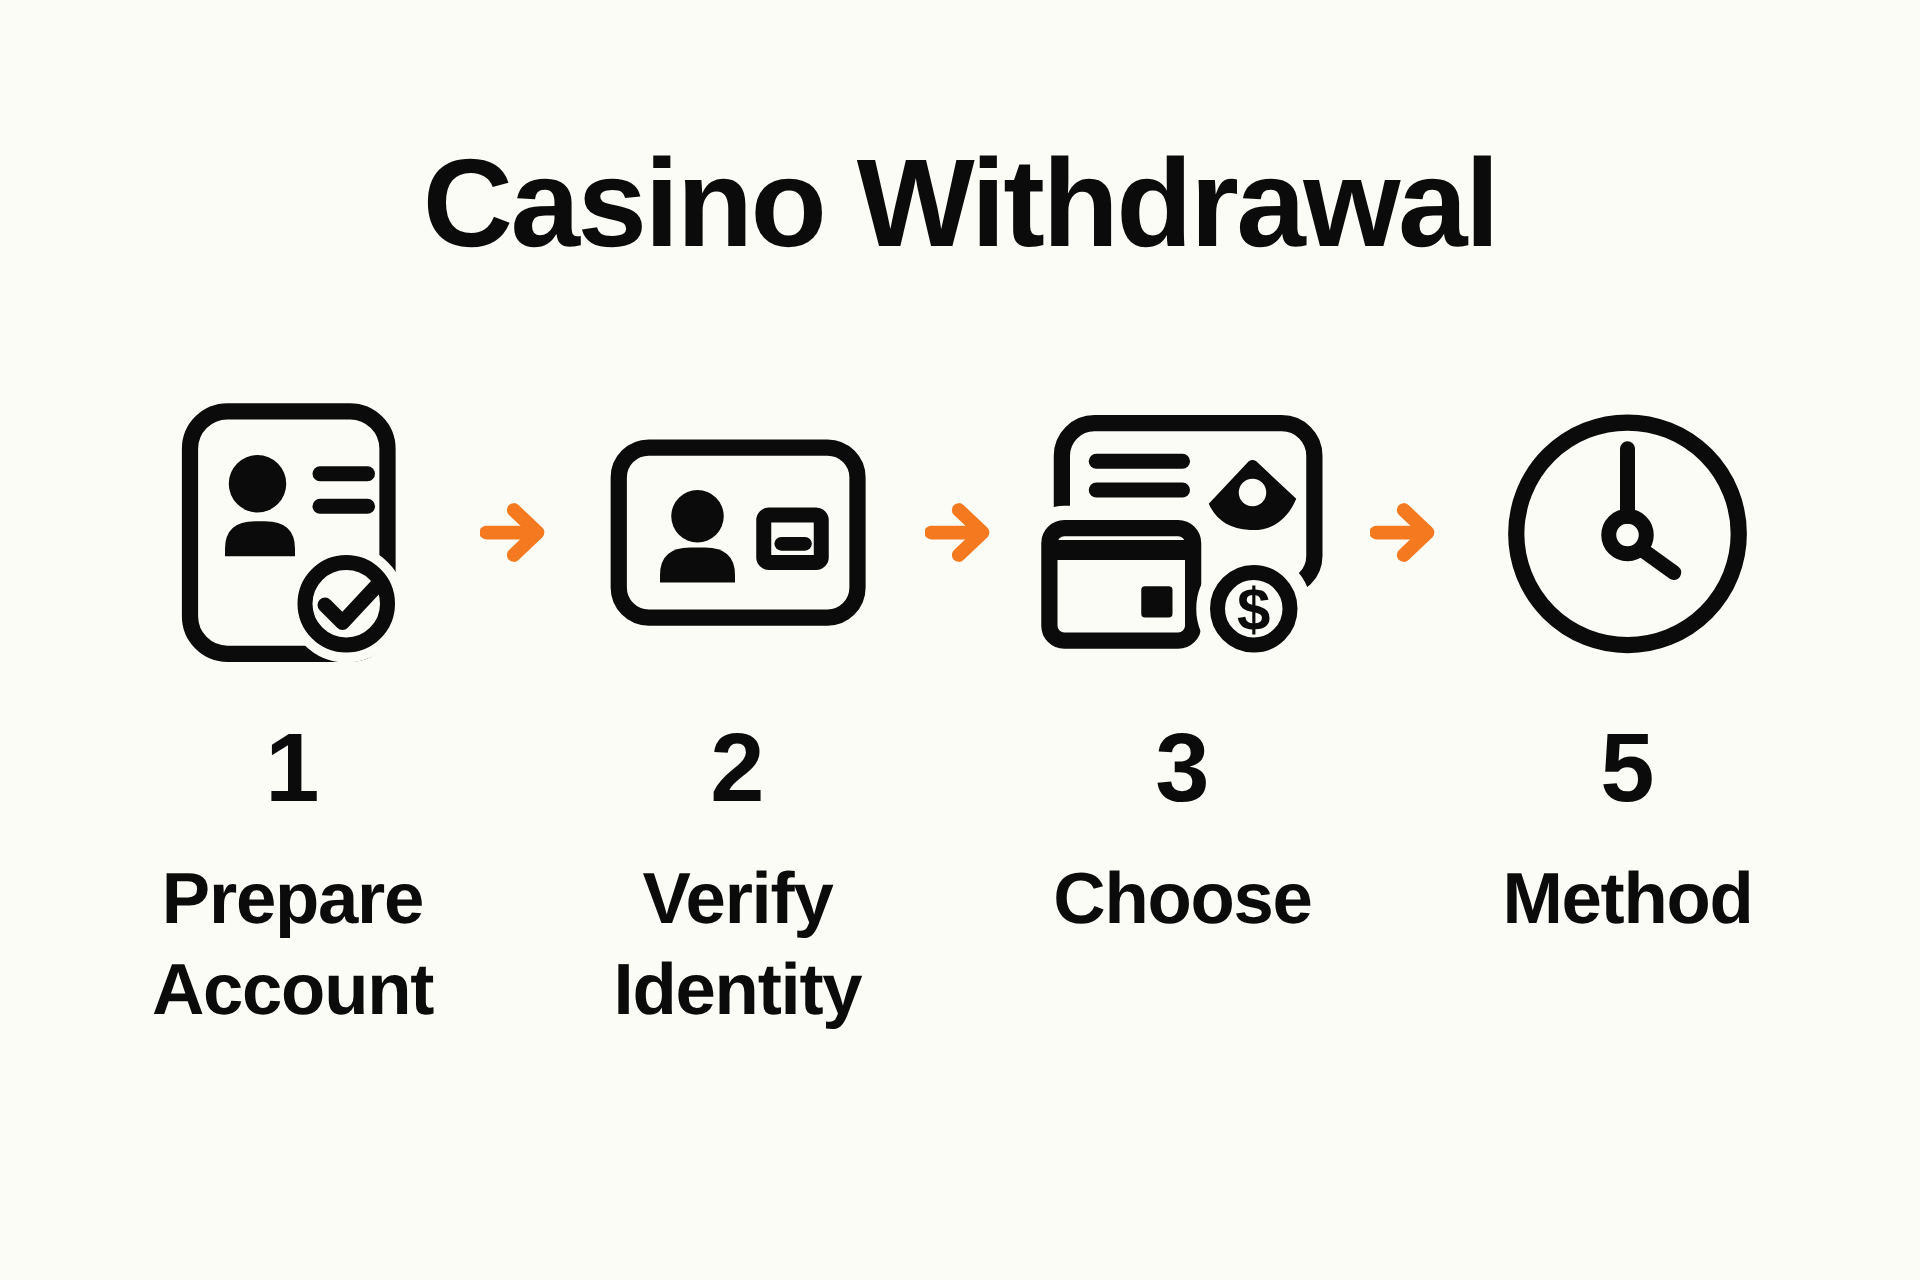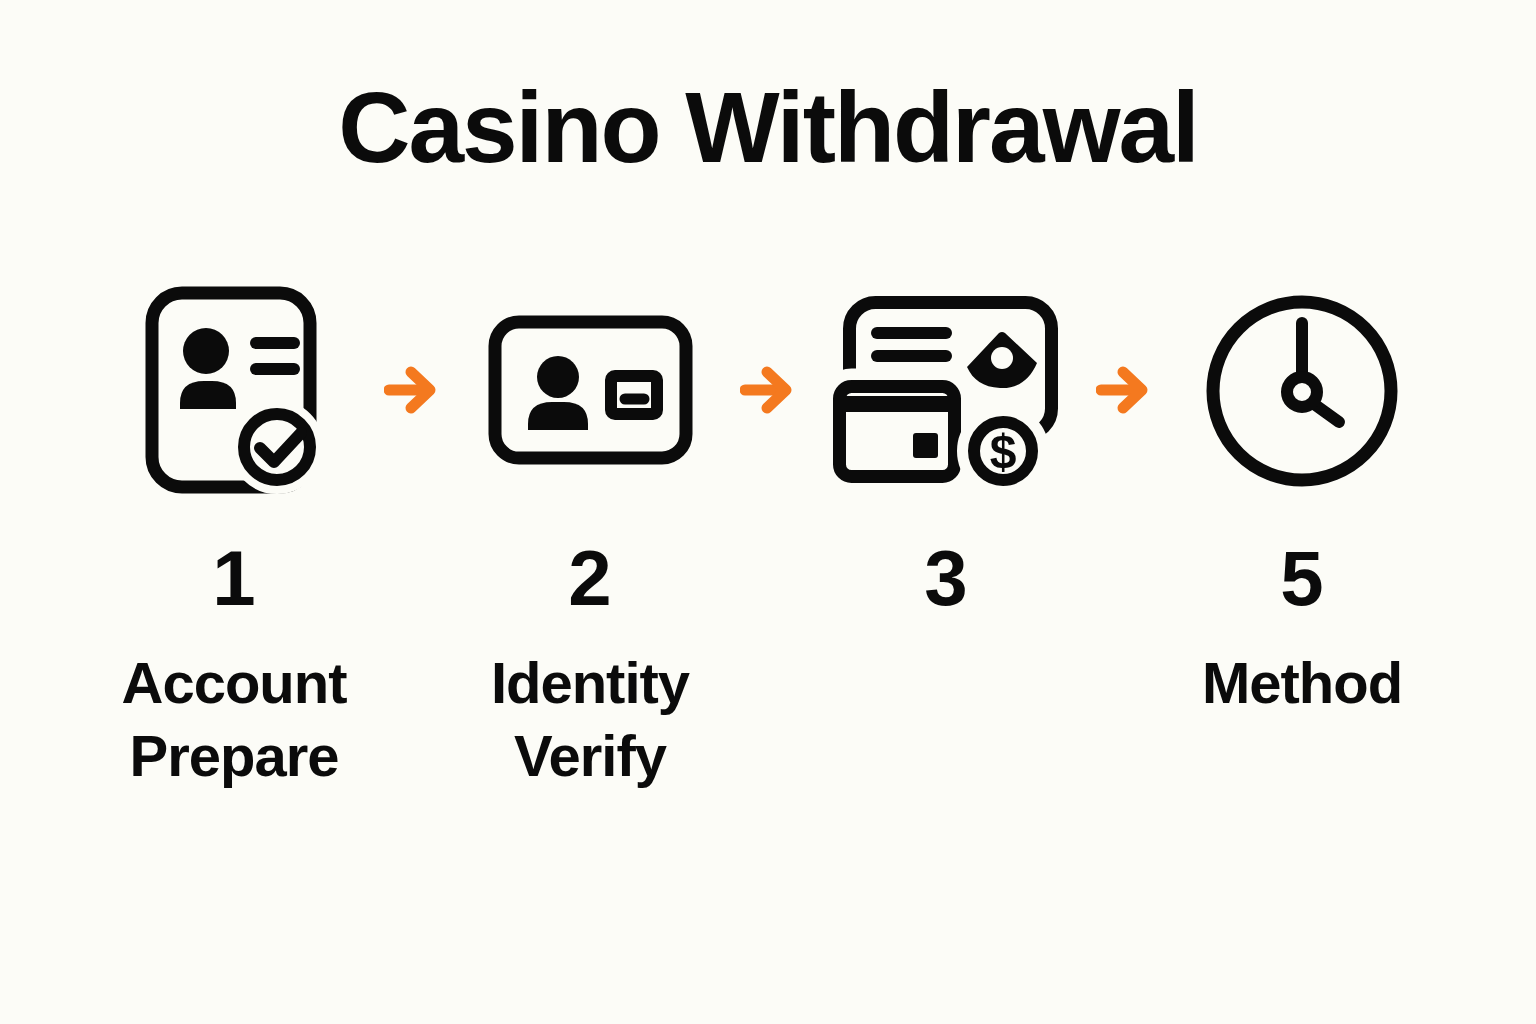--- a/index.html
+++ b/index.html
@@ -9,21 +9,21 @@
   }
   *{margin:0;padding:0;box-sizing:border-box;}
   html,body{width:1536px;height:1024px;overflow:hidden;}
   body{
     background:var(--bg);
     font-family:"Liberation Sans","DejaVu Sans",sans-serif;
     color:var(--ink);
   }
   .canvas{width:1536px;height:1024px;position:relative;}
   .title{
-    margin-top:72px;
+    margin-top:108px;
     text-align:center;
     font-size:100px;
     line-height:1.1;
     font-weight:700;
     letter-spacing:-2px;
   }
   .flow{
     margin:103px auto 0;
     width:1368px;
     display:flex;
@@ -98,22 +98,22 @@
           </g>
           <g>
             <circle class="halo" cx="133" cy="162" r="33" stroke-width="28"></circle>
             <circle class="ink-stroke bg-fill" cx="133" cy="162" r="33" stroke-width="12" fill="var(--bg)"></circle>
             <path class="ink-stroke" d="M116 163 l14 14 l27 -29" stroke-width="12"></path>
           </g>
         </svg>
       </div>
       <div class="num">1</div>
       <div class="label">
+        <span>Prepare</span>
         <span>Account</span>
-        <span>Prepare</span>
       </div>
     </div>
 
     <div class="arrow">
       <svg width="56" height="56" viewBox="0 0 56 56">
         <line x1="5" y1="28" x2="36" y2="28" stroke="currentColor" stroke-width="11" stroke-linecap="round"></line>
         <path d="M27 10 L46 28 L27 46" fill="none" stroke="currentColor" stroke-width="11" stroke-linecap="round" stroke-linejoin="round"></path>
       </svg>
     </div>
 
@@ -126,22 +126,22 @@
             <path class="ink-fill" d="M40 115 v-6 q0 -22 24 -22 h12 q24 0 24 22 v6 z"></path>
           </g>
           <g>
             <rect class="ink-stroke" x="123" y="61" width="46" height="38" rx="4" stroke-width="12"></rect>
             <line class="ink-stroke" x1="137" y1="84" x2="156" y2="84" stroke-width="11"></line>
           </g>
         </svg>
       </div>
       <div class="num">2</div>
       <div class="label">
+        <span>Verify</span>
         <span>Identity</span>
-        <span>Verify</span>
       </div>
     </div>
 
     <div class="arrow">
       <svg width="56" height="56" viewBox="0 0 56 56">
         <line x1="5" y1="28" x2="36" y2="28" stroke="currentColor" stroke-width="11" stroke-linecap="round"></line>
         <path d="M27 10 L46 28 L27 46" fill="none" stroke="currentColor" stroke-width="11" stroke-linecap="round" stroke-linejoin="round"></path>
       </svg>
     </div>
 
@@ -165,20 +165,21 @@
           </g>
           <g>
             <circle class="halo" cx="172" cy="158" r="29" stroke-width="34"></circle>
             <circle class="ink-stroke" cx="172" cy="158" r="29" stroke-width="12" fill="var(--bg)"></circle>
             <text class="coin-dollar" x="172" y="175" font-size="48" text-anchor="middle">$</text>
           </g>
         </svg>
       </div>
       <div class="num">3</div>
       <div class="label">
+        <span>Choose</span>
       </div>
     </div>
 
     <div class="arrow">
       <svg width="56" height="56" viewBox="0 0 56 56">
         <line x1="5" y1="28" x2="36" y2="28" stroke="currentColor" stroke-width="11" stroke-linecap="round"></line>
         <path d="M27 10 L46 28 L27 46" fill="none" stroke="currentColor" stroke-width="11" stroke-linecap="round" stroke-linejoin="round"></path>
       </svg>
     </div>
 

